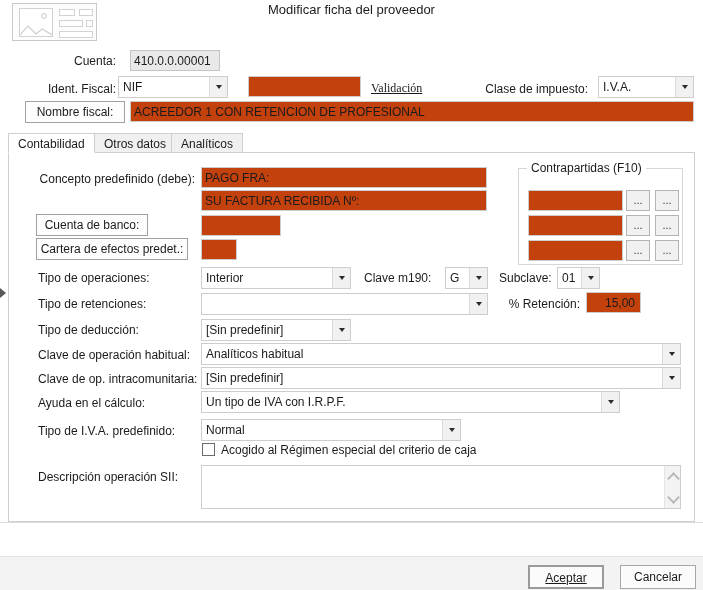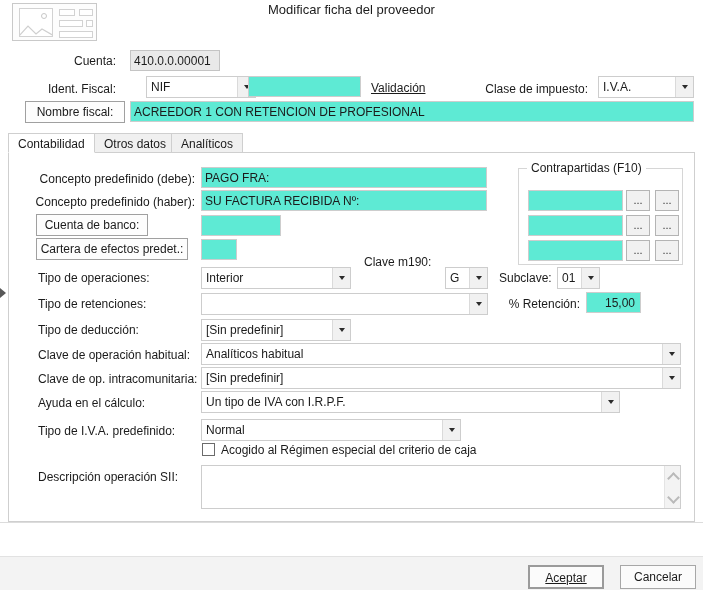--- a/index.html
+++ b/index.html
@@ -35,21 +35,21 @@
     position: absolute; left: 0; top: 2px; width: 703px; text-align: center;
     font-size: 13px; color: #1b1b1b;
   }
 
   
   .lbl { position: absolute; font-size: 12px; color: #1b1b1b; white-space: nowrap;
          line-height: 14px; }
   .lbl.r { text-align: right; }
 
   .tbox {
-    position: absolute; background: #5eead4; border: 1px solid #cdcdcd;
+    position: absolute; background: #c2410c; border: 1px solid #cdcdcd;
     font-family: "Liberation Sans", sans-serif; font-size: 12px; color: #1b1b1b;
     padding: 0 3px; line-height: 19px; height: 21px; outline: none;
   }
   .tbox.disabled { background: #e9e9e9; border-color: #c4c4c4; }
   .tbox.num { text-align: right; padding-right: 5px; }
 
   .btnlike {
     position: absolute; background: #fdfdfd; border: 1px solid #a0a0a0;
     font-family: "Liberation Sans", sans-serif; font-size: 12px; color: #1b1b1b;
     text-align: center; line-height: 20px; height: 22px; cursor: default;
@@ -118,21 +118,21 @@
     transform: rotate(45deg);
   }
   .sb-dn::after {
     content: ""; position: absolute; left: 4px; top: 3px; width: 7px; height: 7px;
     border-right: 2px solid #b9b9b9; border-bottom: 2px solid #b9b9b9;
     transform: rotate(45deg);
   }
 
   
   .link { position: absolute; font-size: 12px; color: #1b1b1b;
-          text-decoration: underline; cursor: pointer; }
+          text-decoration: underline; cursor: pointer; font-family: Liberation Serif, serif; }
 
   
   .edge-marker { position: absolute; left: 0; top: 288px; width: 0; height: 0;
     border-top: 5px solid transparent; border-bottom: 5px solid transparent;
     border-left: 6px solid #585858; }
 
   
   .footer-sep { position: absolute; left: 0; top: 522px; width: 703px; height: 1px;
     background: #dcdcdc; }
   .footer { position: absolute; left: 0; top: 556px; width: 703px; height: 34px;
@@ -163,21 +163,21 @@
     <div class="ph-bar b4"></div>
     <div class="ph-bar b5"></div>
   </div>
 
   <div class="dlg-title">Modificar ficha del proveedor</div>
 
   <div class="lbl r" style="left:8px; top:54px; width:108px;">Cuenta:</div>
   <input class="tbox disabled" style="left: 130px; top: 50px; width: 90px;" readonly="" value="410.0.0.00001">
 
   <div class="lbl r" style="left:8px; top:82px; width:108px;">Ident. Fiscal:</div>
-  <div class="combo" style="left:146px; top:76px; width:110px;padding-left:22px;">
+  <div class="combo" style="left:118px; top:76px; width:110px;padding-left:22px;">
     <div class="cval">NIF</div>
     <div class="carrow"></div>
   </div>
   <input class="tbox" style="left: 248px; top: 76px; width: 113px;" value="">
   <div class="link" style="left:371px; top:81px;">Validación</div>
 
   <div class="lbl r" style="left:400px; top:82px; width:188px;">Clase de impuesto:</div>
   <div class="combo" style="left:598px; top:76px; width:96px;">
     <div class="cval">I.V.A.</div>
     <div class="carrow"></div>
@@ -191,21 +191,20 @@
     <div class="tab" style="left:86px;">Otros datos</div>
     <div class="tab" style="left:163px;">Analíticos</div>
   </div>
 
   <div class="tabpanel"></div>
   <div class="edge-marker"></div>
 
   <div class="lbl r" style="left:20px; top:172px; width:175px;">Concepto predefinido (debe):</div>
   <input class="tbox" style="left: 201px; top: 167px; width: 286px;" value="PAGO FRA:">
 
-  <div class="lbl r" style="left:20px; top:195px; width:175px;">Concepto predefinido (haber):</div>
   <input class="tbox" style="left: 201px; top: 190px; width: 286px;" value="SU FACTURA RECIBIDA Nº:">
 
   <div class="btnlike" style="left:36px; top:214px; width:112px;">Cuenta de banco:</div>
   <input class="tbox" style="left: 201px; top: 215px; width: 80px;" value="">
 
   <div class="btnlike" style="left:36px; top:238px; width:152px;">Cartera de efectos predet.:</div>
   <input class="tbox" style="left: 201px; top: 239px; width: 36px;" value="">
 
   <div class="groupbox" style="left:518px; top:168px; width:165px; height:97px;">
     <div class="gb-title">Contrapartidas (F10)</div>
@@ -221,21 +220,21 @@
   <input class="tbox" style="left: 528px; top: 240px; width: 95px;" value="">
   <div class="dots" style="left:626px; top:240px;">...</div>
   <div class="dots" style="left:655px; top:240px;">...</div>
 
   <div class="lbl" style="left:38px; top:271px;">Tipo de operaciones:</div>
   <div class="combo" style="left:201px; top:267px; width:150px;">
     <div class="cval">Interior</div>
     <div class="carrow"></div>
   </div>
 
-  <div class="lbl" style="left:364px; top:255px;">Clave m190:</div>
+  <div class="lbl" style="left:364px; top:271px;">Clave m190:</div>
   <div class="combo" style="left:445px; top:267px; width:43px;">
     <div class="cval">G</div>
     <div class="carrow"></div>
   </div>
 
   <div class="lbl" style="left:499px; top:271px;">Subclave:</div>
   <div class="combo" style="left:557px; top:267px; width:43px;">
     <div class="cval">01</div>
     <div class="carrow"></div>
   </div>

